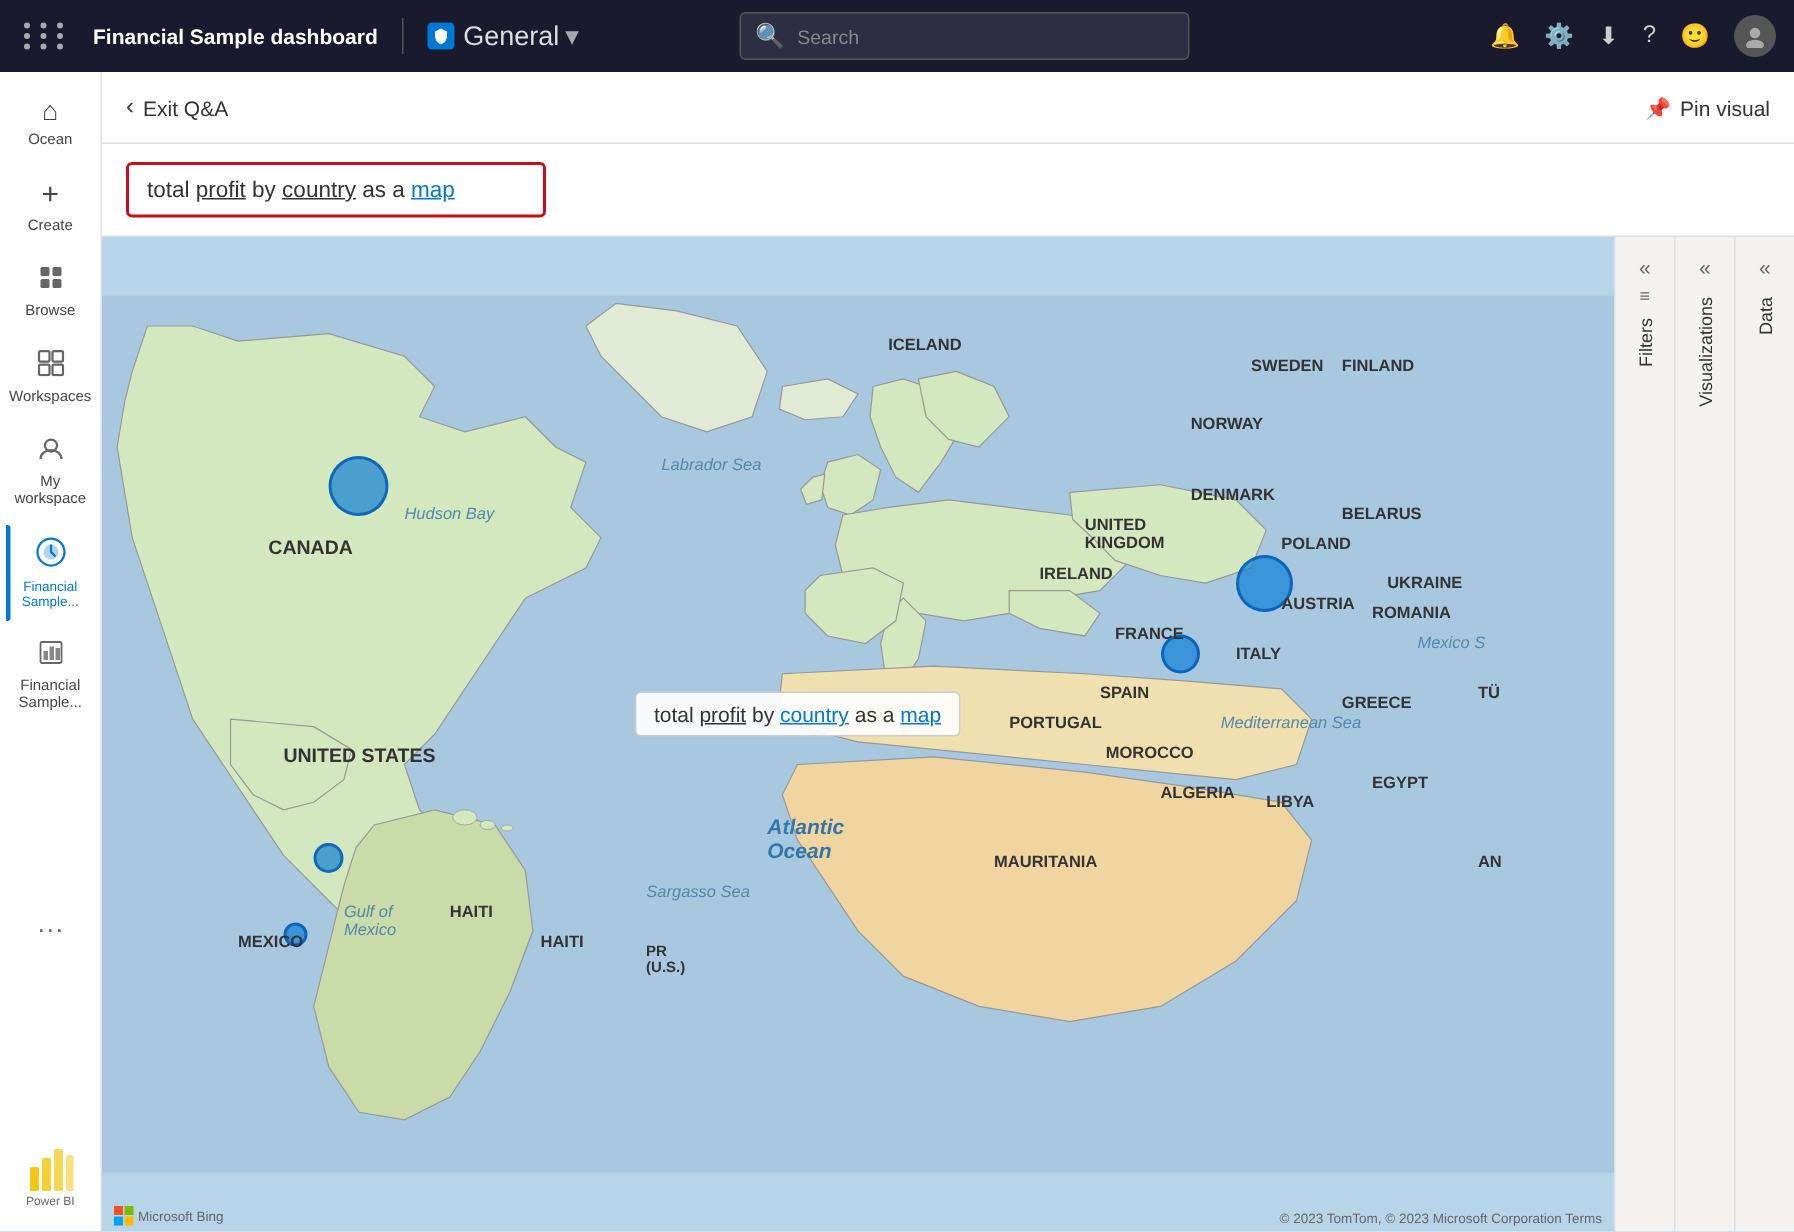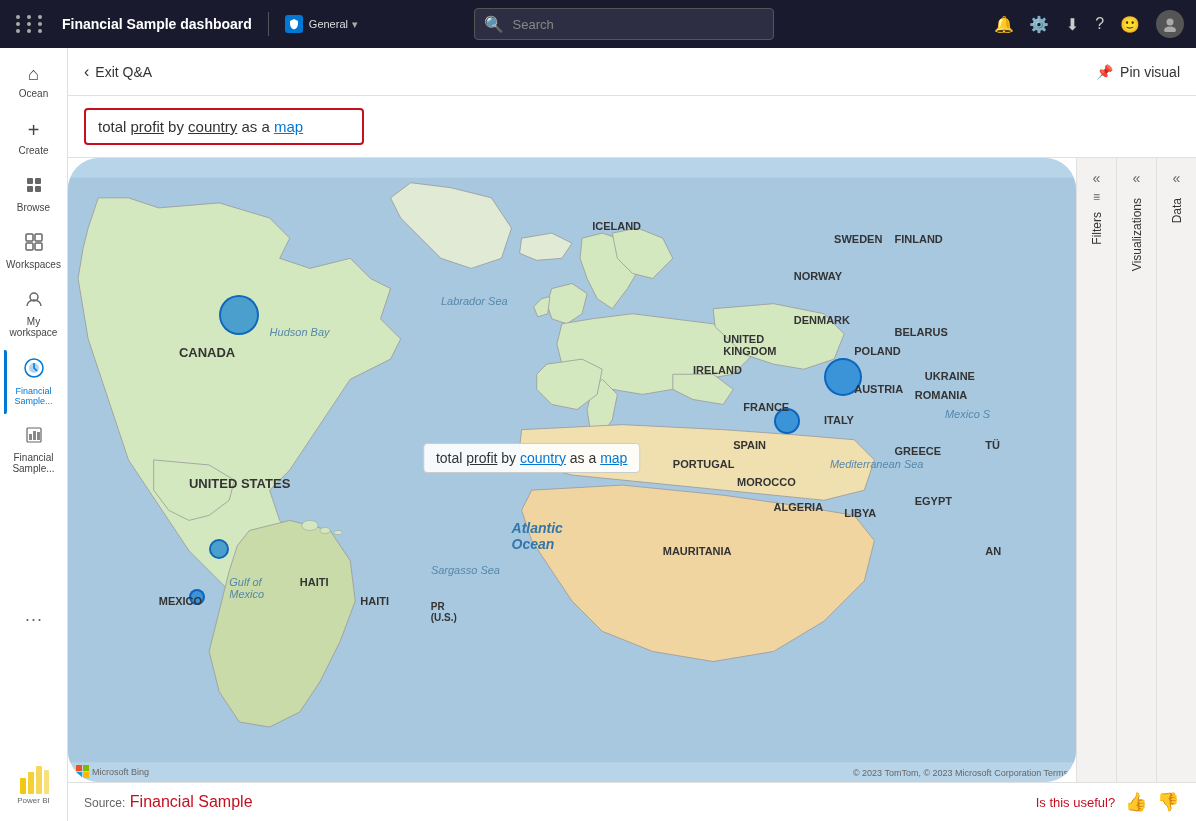--- a/index.html
+++ b/index.html
@@ -14,21 +14,21 @@
       padding: 0 12px;
       gap: 12px;
       flex-shrink: 0;
     }
     .nav-dots { display: grid; grid-template-columns: repeat(3,8px); gap: 3px; padding: 4px; }
     .nav-dot { width: 4px; height: 4px; background: #aaa; border-radius: 50%; }
     .nav-title { color: #fff; font-size: 14px; font-weight: 600; white-space: nowrap; }
     .nav-divider { width: 1px; height: 24px; background: #555; margin: 0 4px; }
     .nav-badge { display: flex; align-items: center; gap: 6px; color: #fff; font-size: 13px; }
     .shield-icon { width: 18px; height: 18px; background: #0078d4; border-radius: 3px; display: flex; align-items: center; justify-content: center; }
-    .nav-general { color: #ddd; font-size: 11px; display: flex; align-items: center; gap: 4px; }
+    .nav-general { color: #ddd; font-size: 18px; display: flex; align-items: center; gap: 4px; }
     .search-box {
       flex: 1;
       max-width: 300px;
       height: 32px;
       background: #2d2d44;
       border: 1px solid #555;
       border-radius: 4px;
       display: flex;
       align-items: center;
       padding: 0 10px;
@@ -137,21 +137,20 @@
 
     
     .map-panel-area { display: flex; flex: 1; overflow: hidden; }
 
     
     .map-container {
       flex: 1;
       position: relative;
       overflow: hidden;
       background: #b8d4e8;
-      border-radius: 31px;
     }
 
     
     .map-tooltip {
       position: absolute;
       top: 50%;
       left: 50%;
       transform: translate(-50%, -50%);
       background: rgba(255,255,255,0.9);
       border: 1px solid #ccc;
@@ -494,21 +493,21 @@
         <div class="map-label" style="top:71%;left:34%;font-size:10px;margin-left:20px;">PR<br>(U.S.)</div>
         <div class="map-label" style="top:45%;left:91%;">TÜ</div>
         <div class="map-label" style="top:62%;left:91%;">AN</div>
         <div class="map-label-water" style="top:40%;left:87%;">Mexico S</div>
 
         <div class="map-label-water" style="top:27%;left:20%;">Hudson Bay</div>
         <div class="map-label-water" style="top:22%;left:37%;">Labrador Sea</div>
         <div class="map-label-water" style="top:58%;left:44%;font-size:14px;font-weight:600;color:#3377aa;">Atlantic<br>Ocean</div>
         <div class="map-label-water" style="top:65%;left:36%;">Sargasso Sea</div>
         <div class="map-label-water" style="top:67%;left:16%;">Gulf of<br>Mexico</div>
-        <div class="map-label-water" style="top:48%;left:74%;margin-left:16px;">Mediterranean Sea</div>
+        <div class="map-label-water" style="top:48%;left:74%;">Mediterranean Sea</div>
 
         <div class="map-tooltip" style="top:48%;left:46%;transform:translate(-50%,-50%);">
           <span>total </span><span class="query-underline">profit</span><span> by </span><span style="text-decoration:underline;color:#0078d4;">country</span><span> as a </span><span style="text-decoration:underline;color:#0078d4;">map</span>
         </div>
 
         <div class="map-bing-logo">
           <div class="bing-squares">
             <div style="display:flex;flex-direction:column;gap:1px;">
               <div class="bing-sq" style="background:#f25022;"></div>
               <div class="bing-sq" style="background:#00a4ef;"></div>
@@ -540,26 +539,15 @@
         </div>
 
         <div class="panel-data">
           <span class="panel-chevron">«</span>
           <span class="panel-label-vertical">Data</span>
         </div>
 
       </div>
     </div>
 
-    <div class="bottom-area">
-      <div>
-        <span class="source-text">Source:</span>
-        <span class="source-link">Financial Sample</span>
-      </div>
-      <div class="useful-section">
-        <span style="color:#c50f1f;">Is this useful?</span>
-        <span class="thumb-btn">👍</span>
-        <span class="thumb-btn">👎</span>
-      </div>
-    </div>
 
   </div>
 </div>
 
 </body></html>

